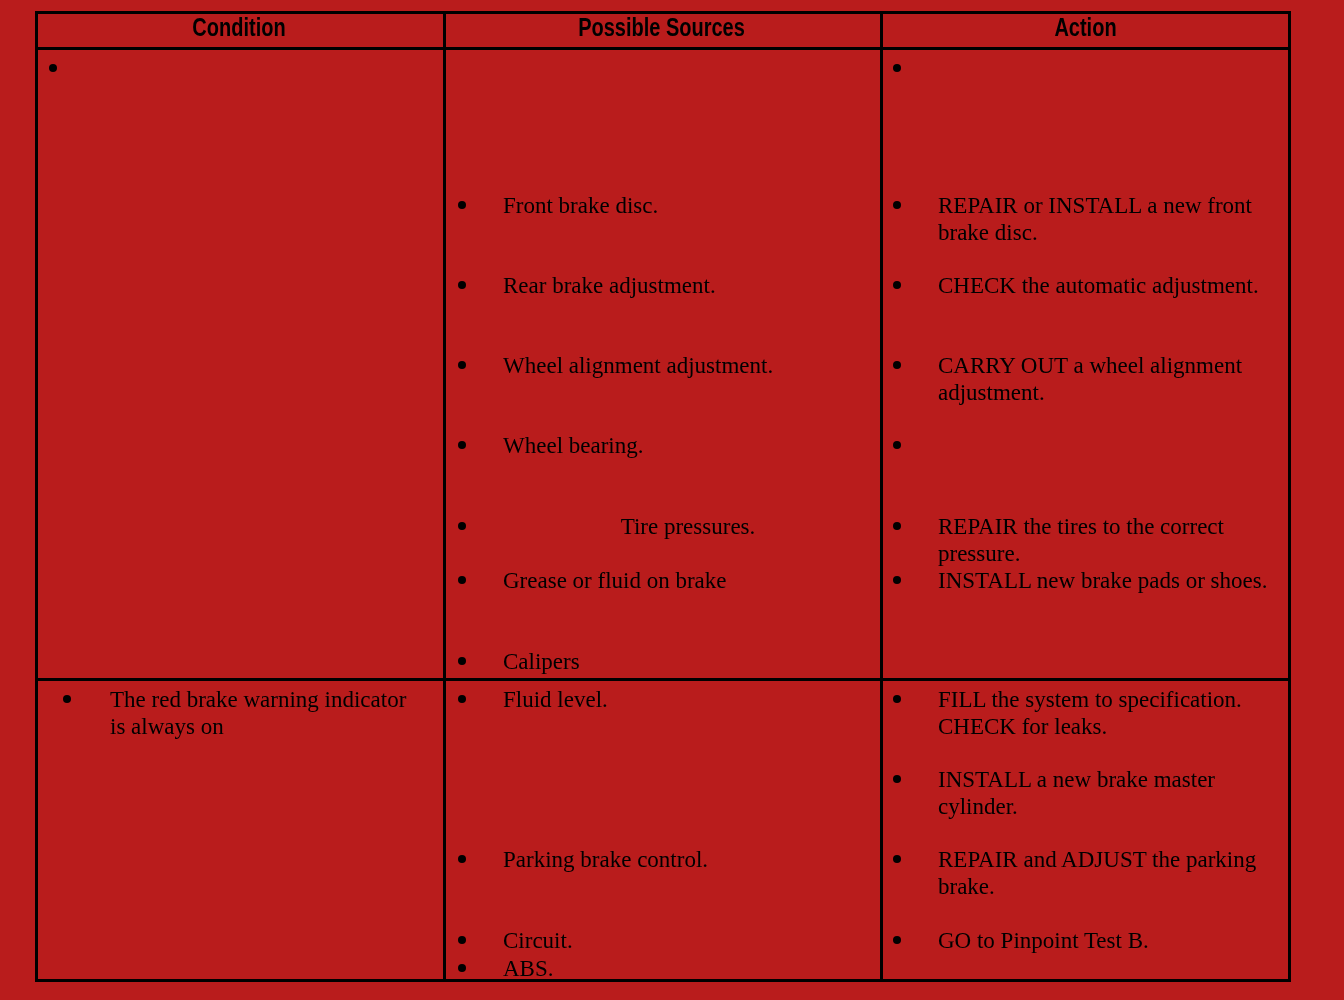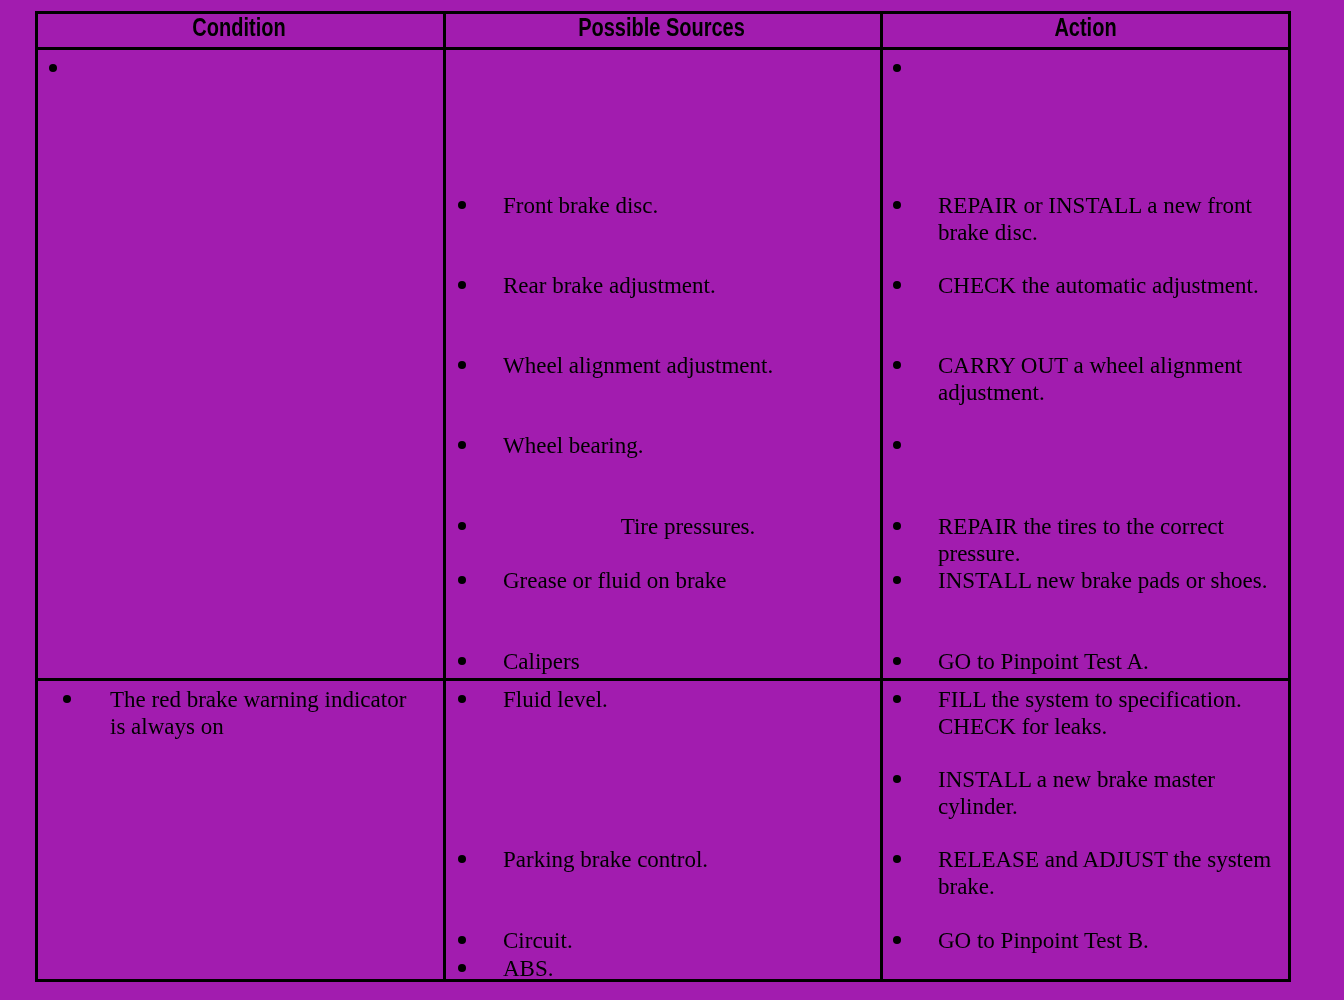--- a/index.html
+++ b/index.html
@@ -5,21 +5,21 @@
 <style>
   html, body {
     margin: 0;
     padding: 0;
     background: #ffffff;
   }
   #page {
     position: relative;
     width: 1344px;
     height: 1000px;
-    background: #a21caf;
+    background: #b91c1c;
     overflow: hidden;
     font-family: "Liberation Serif", "DejaVu Serif", serif;
     color: #000000;
   }
 
   
   .table-frame {
     position: absolute;
     left: 35px;
     top: 11px;
@@ -152,24 +152,20 @@
     <span class="bullet"></span>
   </div>
   <div class="item" style="left:893px; top:513px; width:390px;">
     <span class="bullet"></span>
     <span class="itext">REPAIR the tires to the correct pressure.</span>
   </div>
   <div class="item" style="left:893px; top:567px; width:390px;">
     <span class="bullet"></span>
     <span class="itext">INSTALL new brake pads or shoes.</span>
   </div>
-  <div class="item" style="left:893px; top:648px; width:390px;">
-    <span class="bullet"></span>
-    <span class="itext">GO to Pinpoint Test A.</span>
-  </div>
 
   <div class="item cond" style="left:63px; top:686px; width:360px;">
     <span class="bullet"></span>
     <span class="itext">The red brake warning indicator is always on</span>
   </div>
 
   <div class="item" style="left:458px; top:686px; width:415px;">
     <span class="bullet"></span>
     <span class="itext">Fluid level.</span>
   </div>
@@ -189,20 +185,20 @@
   <div class="item" style="left:893px; top:686px; width:360px;">
     <span class="bullet"></span>
     <span class="itext">FILL the system to specification. CHECK for leaks.</span>
   </div>
   <div class="item" style="left:893px; top:766px; width:360px;">
     <span class="bullet"></span>
     <span class="itext">INSTALL a new brake master cylinder.</span>
   </div>
   <div class="item" style="left:893px; top:846px; width:390px;">
     <span class="bullet"></span>
-    <span class="itext">RELEASE and ADJUST the system brake.</span>
+    <span class="itext">REPAIR and ADJUST the parking brake.</span>
   </div>
   <div class="item" style="left:893px; top:927px; width:390px;">
     <span class="bullet"></span>
     <span class="itext">GO to Pinpoint Test B.</span>
   </div>
 
 </div>
 
 </body></html>

